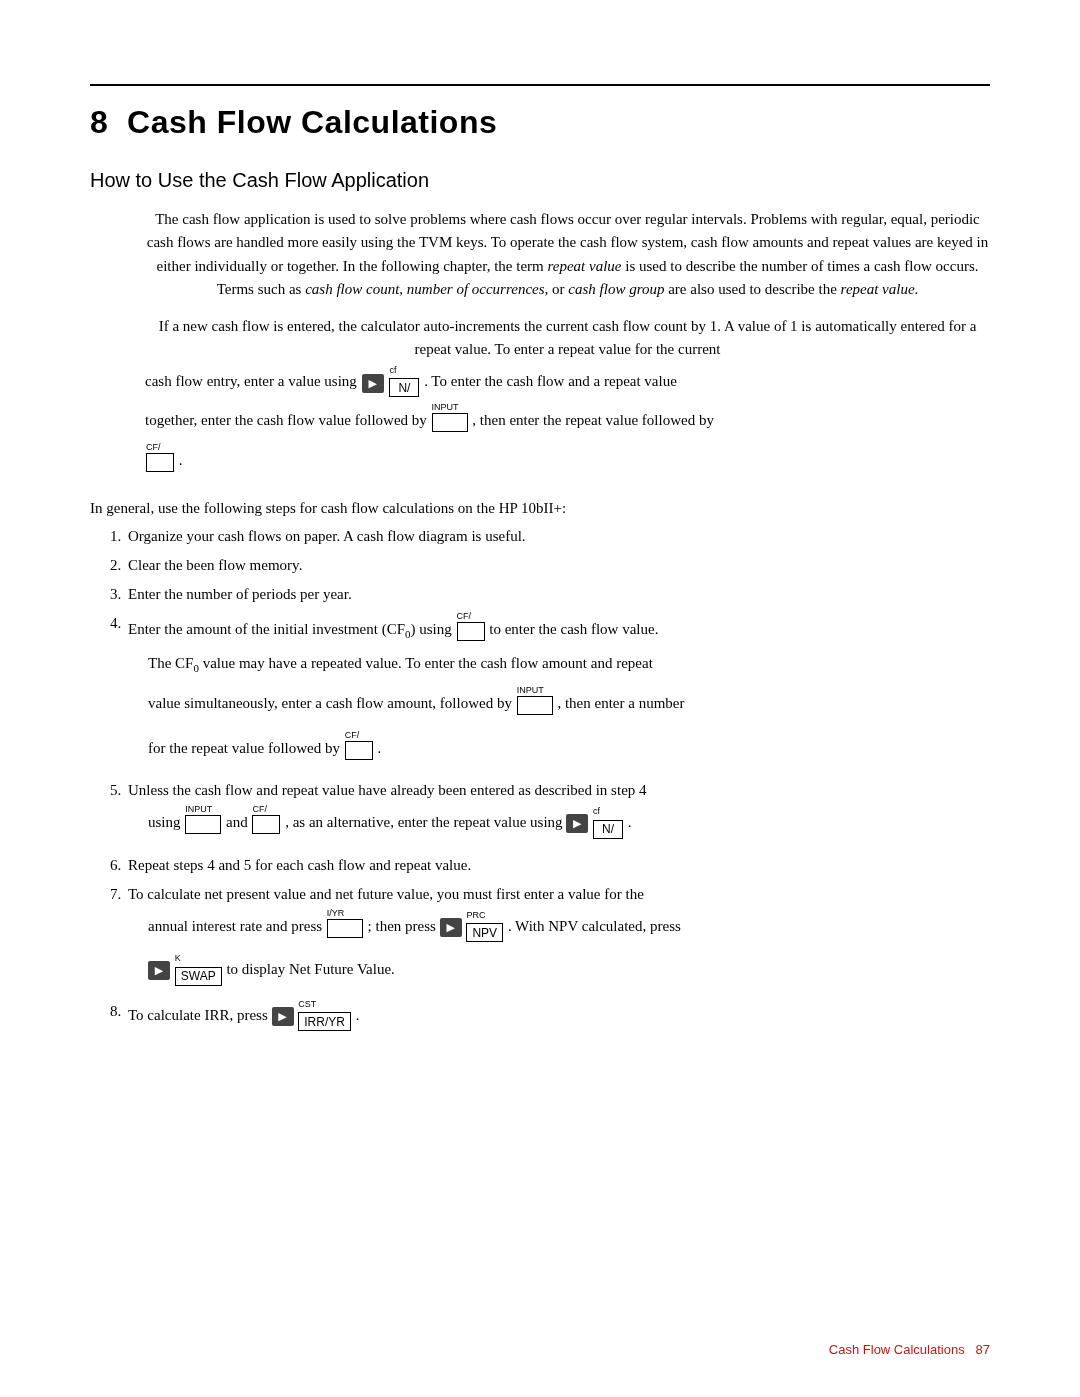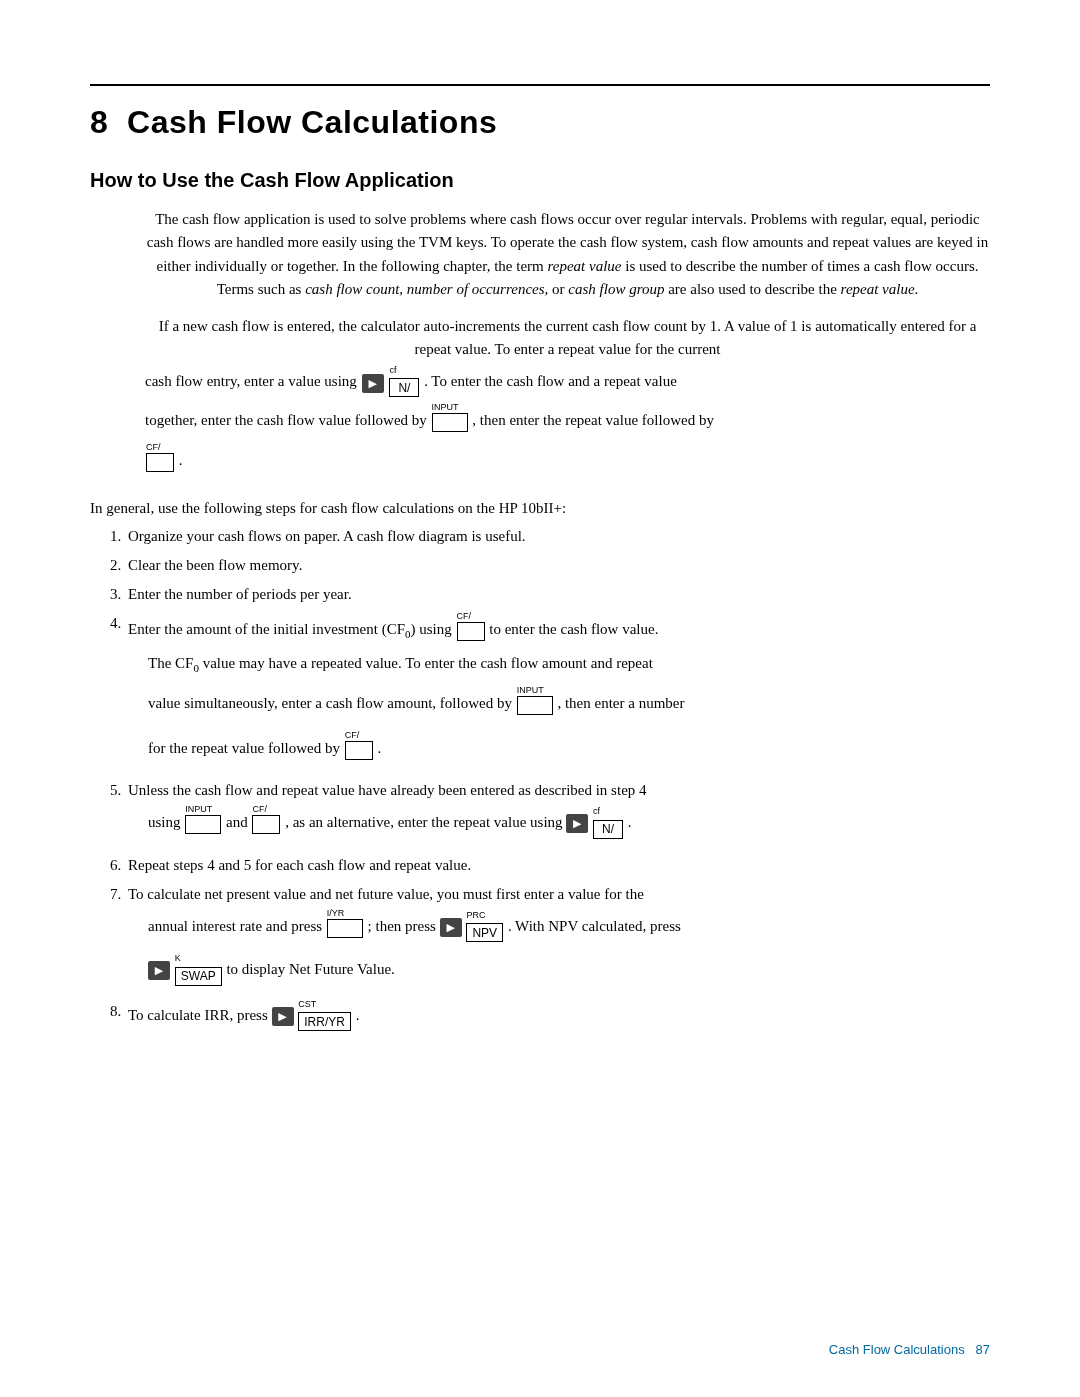--- a/index.html
+++ b/index.html
@@ -31,21 +31,21 @@
       font-family: Arial, Helvetica, sans-serif;
       font-size: 32px;
       font-weight: bold;
       margin-bottom: 28px;
       letter-spacing: 0.5px;
     }
 
     .section-title {
       font-family: Arial, Helvetica, sans-serif;
       font-size: 20px;
-      font-weight: bold;
+      font-weight: normal;
       margin-bottom: 16px;
     }
 
     .body-text {
       font-size: 15px;
       line-height: 1.55;
       margin-bottom: 14px;
       text-align: left;
     }
 
@@ -88,21 +88,21 @@
       margin-top: 3px;
       margin-bottom: 6px;
     }
 
     .footer {
       position: absolute;
       bottom: 40px;
       right: 90px;
       font-family: Arial, Helvetica, sans-serif;
       font-size: 13px;
-      color: #0369a1;
+      color: #b91c1c;
     }
 
     .sub0 {
       font-size: 11px;
       vertical-align: sub;
     }
 
     .key-wrapper {
       display: inline-block;
       position: relative;

